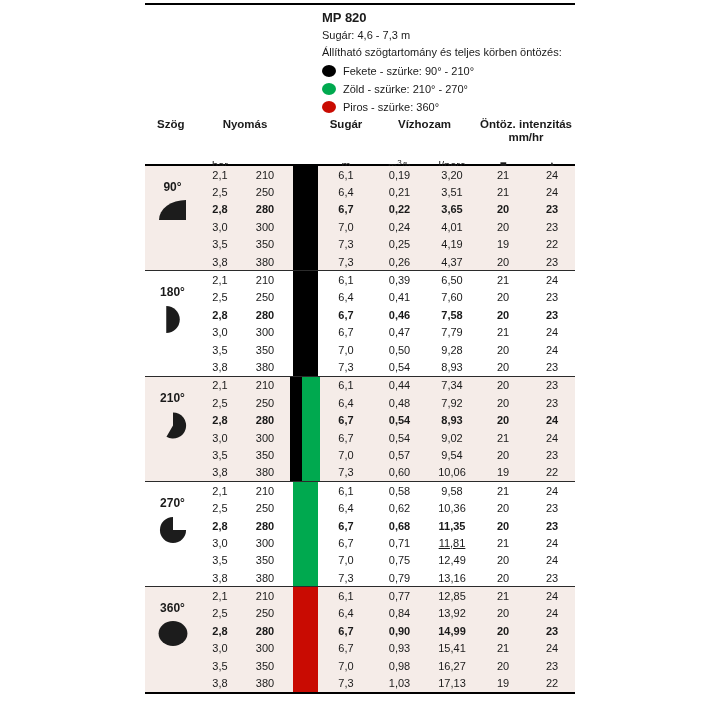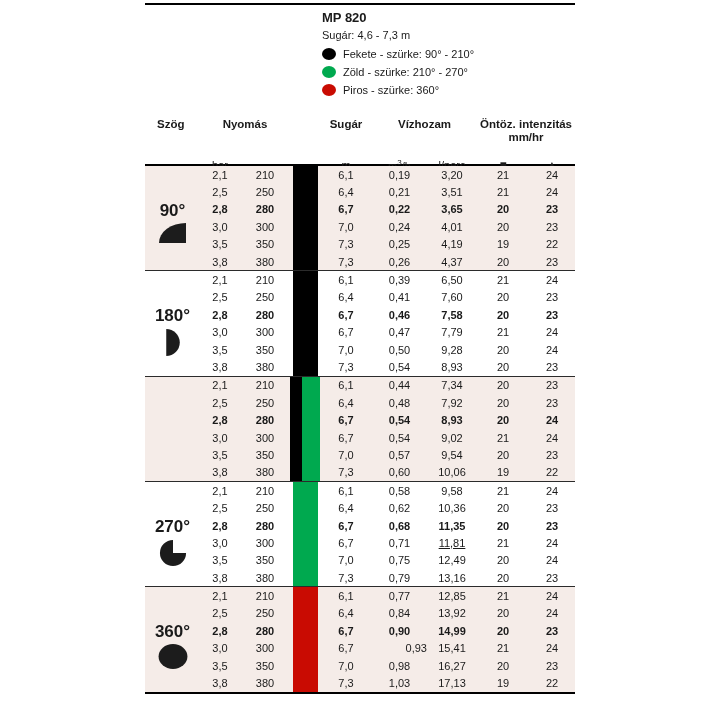--- a/index.html
+++ b/index.html
@@ -40,36 +40,37 @@
   .uh-m3h{grid-column:6;} .uh-lperc{grid-column:7;}
   .uh-sq{grid-column:8;font-size:12px;} .uh-tri{grid-column:9;font-size:12px;}
 
   
   .section{grid-auto-rows:17.4px;border-bottom:1.5px solid #2b2b2b;position:relative;}
   .section:last-child{border-bottom:2.5px solid #000;}
   .section.odd{background:#f5ece8;}
   .section.even{background:#ffffff;}
   .angle-cell{grid-column:1;grid-row:1 / span 6;display:flex;flex-direction:column;
     align-items:center;padding-top:13px;}
-  .angle-label{font-size:17px;font-weight:bold;line-height:17px;margin-top:23px;}
+  .angle-label{font-size:12px;font-weight:bold;line-height:17px;}
   .angle-icon{margin-top:4px;}
   .bar-cell{grid-column:4;grid-row:1 / span 6;display:flex;justify-content:center;}
   .strip{height:100%;}
   .cell{font-size:11px;text-align:center;align-self:center;line-height:12px;}
   .cell.bold{font-weight:bold;}
 </style>
 </head>
 <body>
 
 <div class="sheet">
 
   <div class="header">
     <div class="header-inner">
       <div class="title">MP 820</div>
       <div class="radius">Sugár: 4,6 - 7,3 m</div>
+      <div class="arc-note">Állítható szögtartomány és teljes körben öntözés:</div>
       <div class="legend">
         <div class="legend-item">
           <span class="dot" style="background: rgb(0, 0, 0);"></span>
           <span class="legend-label">Fekete - szürke: 90° - 210°</span>
         </div>
         <div class="legend-item">
           <span class="dot" style="background: rgb(0, 169, 79);"></span>
           <span class="legend-label">Zöld - szürke: 210° - 270°</span>
         </div>
         <div class="legend-item">
@@ -203,20 +204,26 @@
         <div class="cell" style="grid-area: 5 / 9;">24</div>
         <div class="cell" style="grid-area: 6 / 2;">3,8</div>
         <div class="cell" style="grid-area: 6 / 3;">380</div>
         <div class="cell" style="grid-area: 6 / 5;">7,3</div>
         <div class="cell" style="grid-area: 6 / 6;">0,54</div>
         <div class="cell" style="grid-area: 6 / 7;">8,93</div>
         <div class="cell" style="grid-area: 6 / 8;">20</div>
         <div class="cell" style="grid-area: 6 / 9;">23</div>
       </div>
       <div class="grid section odd">
+        <div class="angle-cell">
+          <div class="angle-label">210°</div>
+          <div class="angle-icon"><svg width="28" height="29" viewBox="0 0 30 30">
+              <path d="M15 15 L15 1 A14 14 0 1 1 8 27.1 Z" fill="#1c1c1c"></path>
+            </svg></div>
+        </div>
         <div class="bar-cell">
           <div class="strip" style="background: rgb(0, 0, 0); width: 12px;"></div>
           <div class="strip" style="background: rgb(0, 169, 79); width: 18px;"></div>
         </div>
         <div class="cell" style="grid-area: 1 / 2;">2,1</div>
         <div class="cell" style="grid-area: 1 / 3;">210</div>
         <div class="cell" style="grid-area: 1 / 5;">6,1</div>
         <div class="cell" style="grid-area: 1 / 6;">0,44</div>
         <div class="cell" style="grid-area: 1 / 7;">7,34</div>
         <div class="cell" style="grid-area: 1 / 8;">20</div>
@@ -337,21 +344,21 @@
         <div class="cell bold" style="grid-area: 3 / 2;">2,8</div>
         <div class="cell bold" style="grid-area: 3 / 3;">280</div>
         <div class="cell bold" style="grid-area: 3 / 5;">6,7</div>
         <div class="cell bold" style="grid-area: 3 / 6;">0,90</div>
         <div class="cell bold" style="grid-area: 3 / 7;">14,99</div>
         <div class="cell bold" style="grid-area: 3 / 8;">20</div>
         <div class="cell bold" style="grid-area: 3 / 9;">23</div>
         <div class="cell" style="grid-area: 4 / 2;">3,0</div>
         <div class="cell" style="grid-area: 4 / 3;">300</div>
         <div class="cell" style="grid-area: 4 / 5;">6,7</div>
-        <div class="cell" style="grid-area: 4 / 6; text-align: right;">0,93</div>
+        <div class="cell" style="grid-area: 4 / 6;">0,93</div>
         <div class="cell" style="grid-area: 4 / 7;">15,41</div>
         <div class="cell" style="grid-area: 4 / 8;">21</div>
         <div class="cell" style="grid-area: 4 / 9;">24</div>
         <div class="cell" style="grid-area: 5 / 2;">3,5</div>
         <div class="cell" style="grid-area: 5 / 3;">350</div>
         <div class="cell" style="grid-area: 5 / 5;">7,0</div>
         <div class="cell" style="grid-area: 5 / 6;">0,98</div>
         <div class="cell" style="grid-area: 5 / 7;">16,27</div>
         <div class="cell" style="grid-area: 5 / 8;">20</div>
         <div class="cell" style="grid-area: 5 / 9;">23</div>

